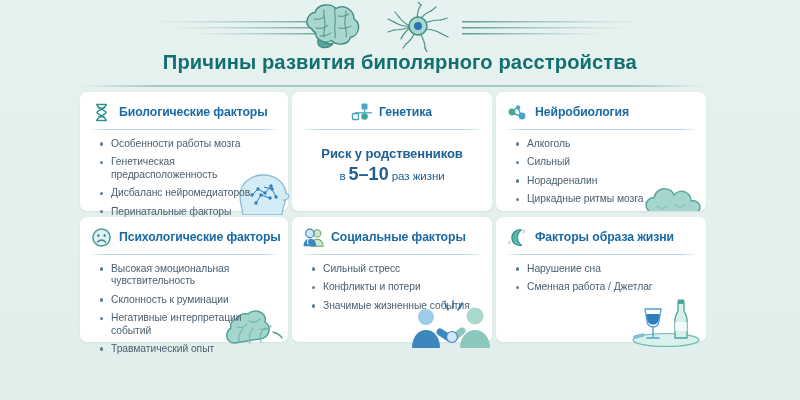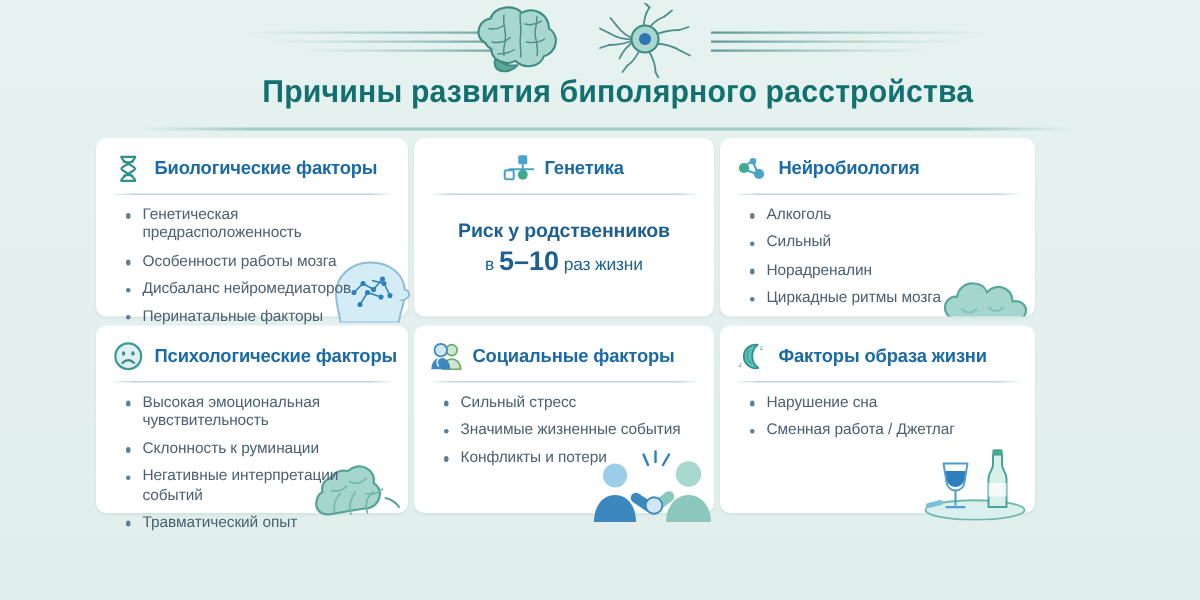--- a/index.html
+++ b/index.html
@@ -19,21 +19,21 @@
     position: relative;
     width: 800px;
     height: 400px;
     background: linear-gradient(180deg, #e6f2ef 0%, #e3f0ed 55%, #e1efec 100%);
     overflow: hidden;
   }
 
   
   .header {
     position: absolute;
-    left: 12px;
+    left: 0;
     top: 0;
     width: 716px;
     height: 88px;
   }
   .hero-icons {
     position: absolute;
     left: 300px;
     top: 2px;
     width: 162px;
     height: 50px;
@@ -74,21 +74,21 @@
         rgba(168,205,200,0) 0%,
         rgba(150,196,190,.85) 12%,
         rgba(150,196,190,.85) 88%,
         rgba(168,205,200,0) 100%);
     border-radius: 2px;
   }
 
   
   .grid {
     position: absolute;
-    left: 64px;
+    left: 80px;
     top: 92px;
     width: 626px;
     height: 250px;
     display: grid;
     grid-template-columns: 208px 200px 210px;
     grid-template-rows: 119px 125px;
     column-gap: 4px;
     row-gap: 6px;
   }
 
@@ -300,22 +300,22 @@
           </g>
           <g stroke="#2f8f8a" stroke-width="1.1" stroke-linecap="round">
             <path d="M7.2 6h6.6"></path>
               <path d="M7.6 14.9h5.8"></path>
           </g>
         </svg>
         <span class="card-title">Биологические факторы</span>
       </div>
       <div class="card-rule"></div>
       <ul class="bullets">
+        <li>Особенности работы мозга</li>
         <li>Генетическая предрасположенность</li>
-        <li>Особенности работы мозга</li>
         <li>Дисбаланс нейромедиаторов</li>
         <li>Перинатальные факторы</li>
       </ul>
       <svg class="deco deco-head" viewBox="0 0 56 52">
         <path d="M9 52c-1-8-3-12-3-19C6 21 16 12 29 12c13 0 23 8 23 20 0 8-4 14-4 20z" fill="#d3ecf6" stroke="#8dbcd6" stroke-width="1.3"></path>
         <path d="M52 30c3 1 4 4 1 6-2 1.5-4 1-4 1" fill="#d3ecf6" stroke="#8dbcd6" stroke-width="1.2"></path>
         <g stroke="#2f7fbe" stroke-width="1" fill="none">
           <path d="M18 32l6-6 7 4 6-7"></path>
             <path d="M22 40l5-8 9 3"></path>
             <path d="M30 24l8 2 4 8"></path>
@@ -428,22 +428,22 @@
           <path d="M9 20c0-4.5 3-7.5 6.5-7.5S22 15.5 22 20z" fill="#cfe6cf" stroke="#6aa86a" stroke-width="1.2"></path>
           <circle cx="7.5" cy="6" r="4.6" fill="#cfe6f5" stroke="#3d87bf" stroke-width="1.3"></circle>
           <path d="M0.6 20c0-5 3-8.4 6.9-8.4S14.4 15 14.4 20z" fill="#3d87bf"></path>
           <path d="M7.5 11.8c-1.6 0-2.6 1.5-2.6 3.4 0 1.2.5 2.2 1.2 2.8" fill="none" stroke="#dff0fa" stroke-width="1.2"></path>
         </svg>
         <span class="card-title">Социальные факторы</span>
       </div>
       <div class="card-rule"></div>
       <ul class="bullets">
         <li>Сильный стресс</li>
+        <li>Конфликты и потери</li>
         <li>Значимые жизненные события</li>
-        <li>Конфликты и потери</li>
       </ul>
       <svg class="deco deco-people" viewBox="0 0 86 50">
         <g stroke="#2f7fbe" stroke-width="1.6" stroke-linecap="round">
           <path d="M42 12l-3-7"></path>
             <path d="M47 10V3"></path>
             <path d="M52 12l4-7"></path>
         </g>
         <circle cx="20" cy="19" r="8" fill="#9ccde8"></circle>
         <path d="M6 50c0-11 6-18 14-18s14 7 14 18z" fill="#3d87bf"></path>
         <circle cx="69" cy="18" r="8.5" fill="#a9d8cf"></circle>

